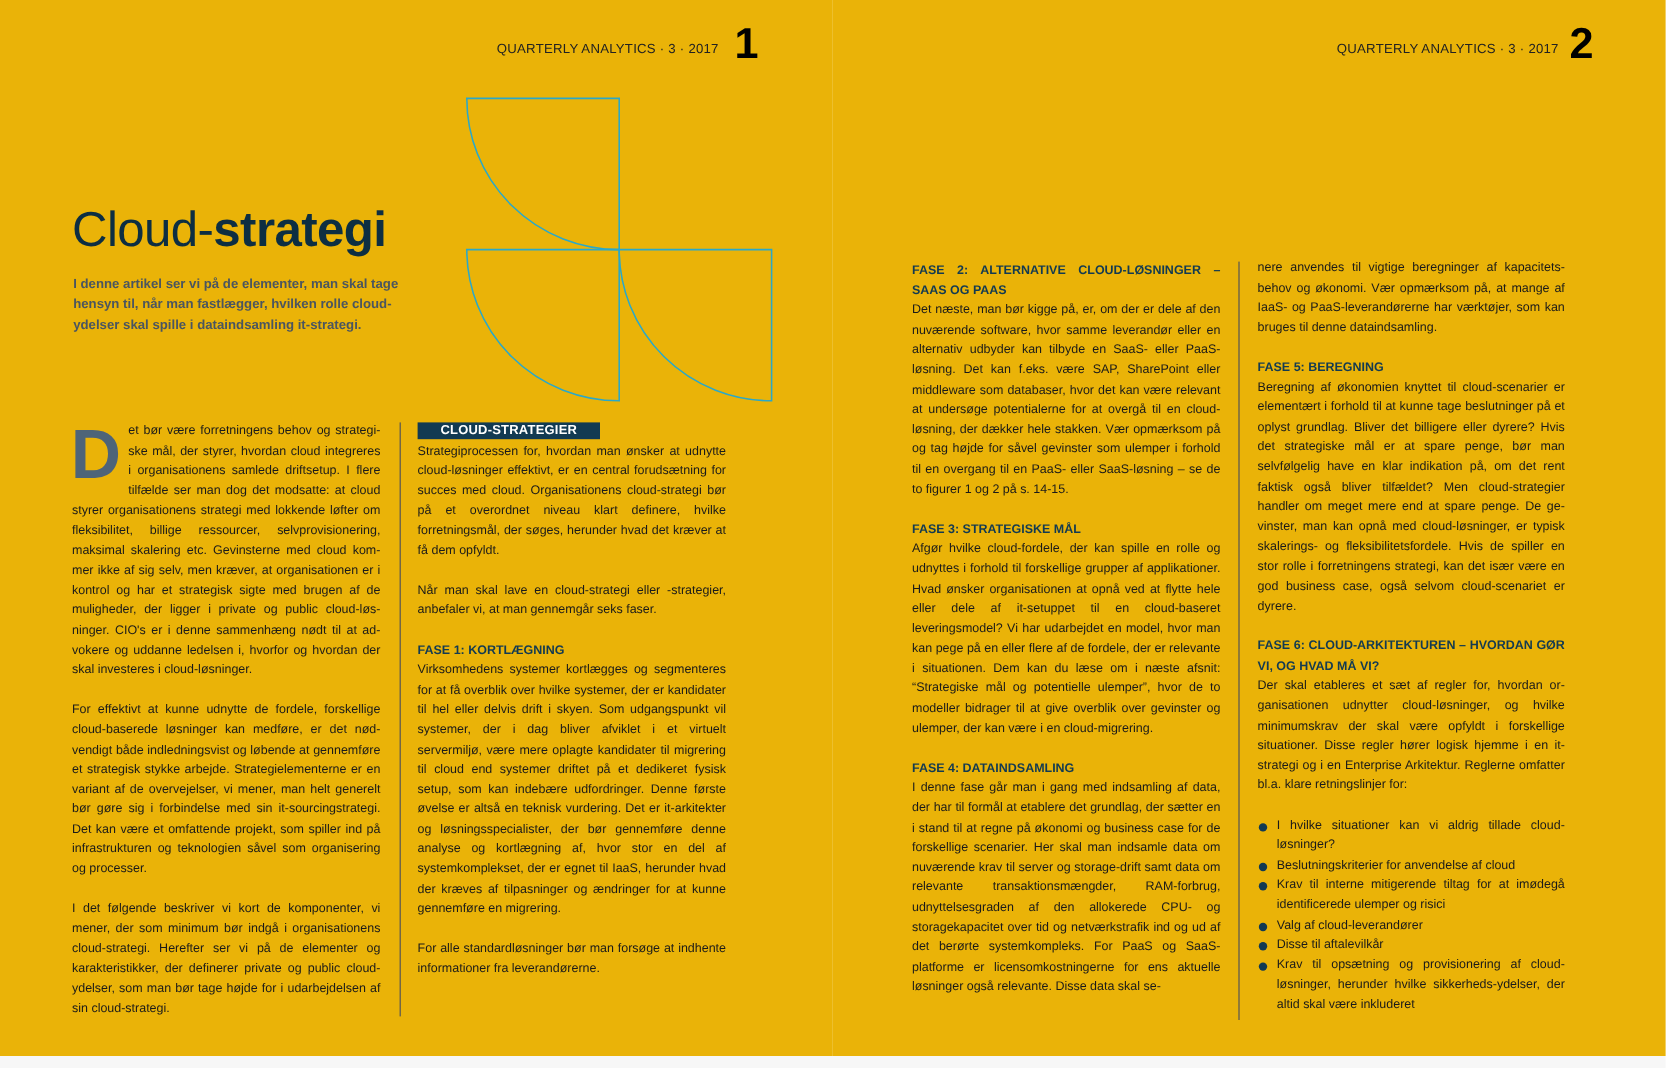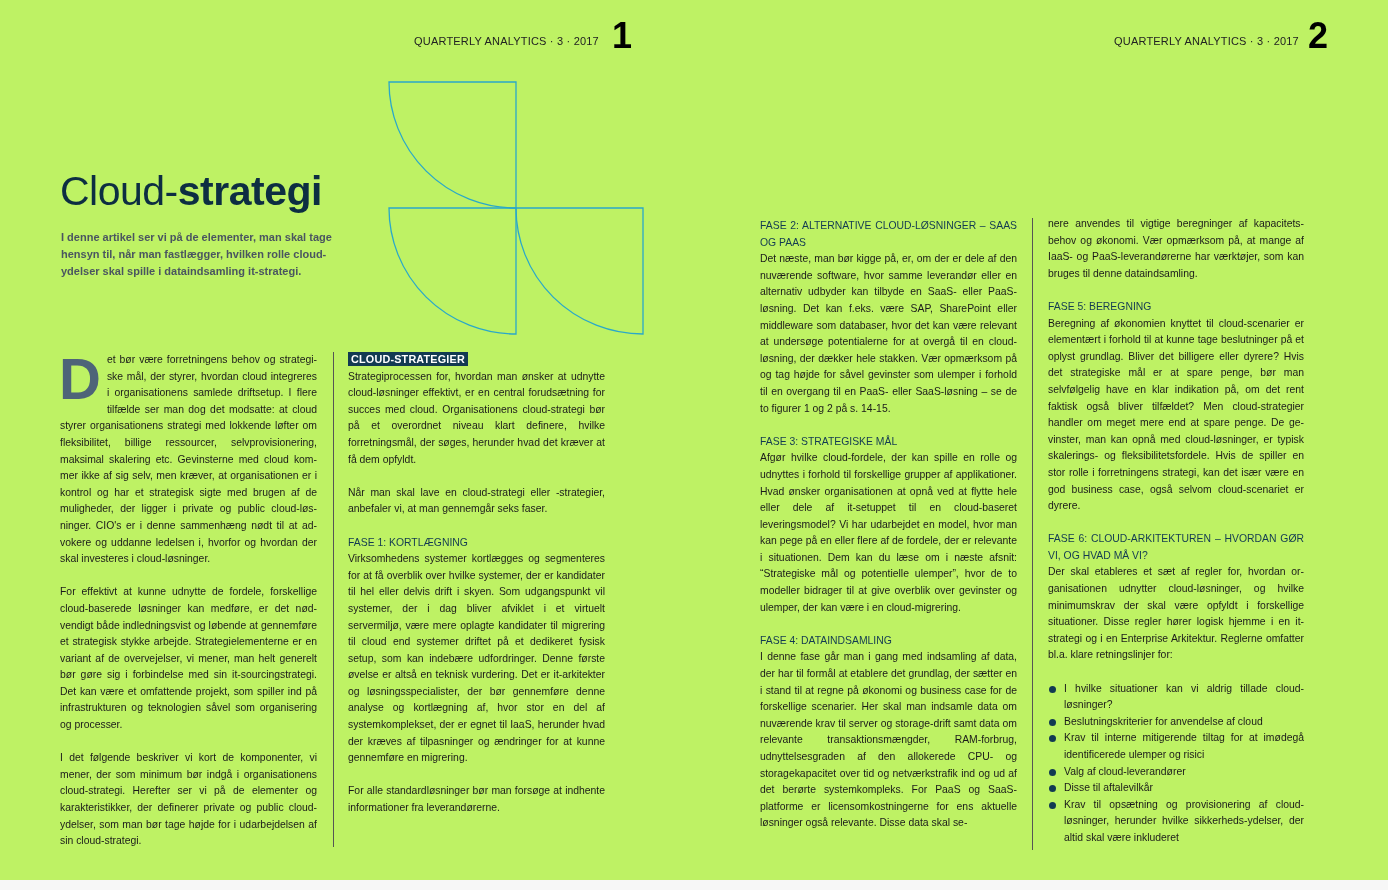--- a/index.html
+++ b/index.html
@@ -1,20 +1,20 @@
 <!DOCTYPE html>
 <html><head>
 <meta charset="utf-8">
 <style>
   html, body { margin: 0; padding: 0; }
   body {
     width: 1388px; height: 890px; overflow: hidden; background: #ffffff;
     font-family: "Liberation Sans", sans-serif; color: #1a1a1a; position: relative;
   }
-  .page { position: absolute; top: 0; height: 880px; background: #bef264; }
+  .page { position: absolute; top: 0; height: 880px; background: #eab308; }
   .page-left { left: 0; width: 694px; }
   .page-right { left: 694px; width: 694px; }
   .bottom-strip { position: absolute; left: 0; top: 880px; width: 1388px; height: 10px; background: #f7f7f7; }
 
   .running-head {
     position: absolute; top: 35px; font-size: 11px; letter-spacing: 0.2px; color: #222;
   }
   .folio { position: absolute; top: 18px; font-size: 36px; font-weight: 700; color: #000; line-height: 1; }
 
   .title {
@@ -25,24 +25,24 @@
   .lead {
     position: absolute; left: 61px; top: 229px; width: 280px; font-size: 11px; font-weight: 700;
     line-height: 17px; color: #4a5560;
   }
   .graphic { position: absolute; left: 388px; top: 80px; }
 
   .col {
     position: absolute; font-size: 10.4px; line-height: 16.6px; text-align: justify; color: #1a1a1a;
   }
   .col p { margin: 0 0 16.6px 0; hyphens: manual; }
-  .col h3 { margin: 0; font-size: 10.4px; line-height: 16.6px; font-weight: 400; color: #123a52; }
+  .col h3 { margin: 0; font-size: 10.4px; line-height: 16.6px; font-weight: 700; color: #123a52; }
   .tag {
     display: inline-block; background: #123a52; color: #fff; font-weight: 700; font-size: 10.8px;
-    padding: 0 3px; line-height: 14px; letter-spacing: 0.2px;
+    padding: 0 19px; line-height: 14px; letter-spacing: 0.2px;
   }
   .dropcap {
     float: left; font-size: 58px; line-height: 46px; font-weight: 700; color: #4e6478;
     margin: 2px 6px 0 -1px; padding-top: 2px;
   }
   .divider { position: absolute; width: 1px; background: #555; }
 
   ul.bullets { list-style: none; margin: 0; padding: 0; }
   ul.bullets li { position: relative; padding-left: 16px; text-align: justify; }
   ul.bullets li::before {

